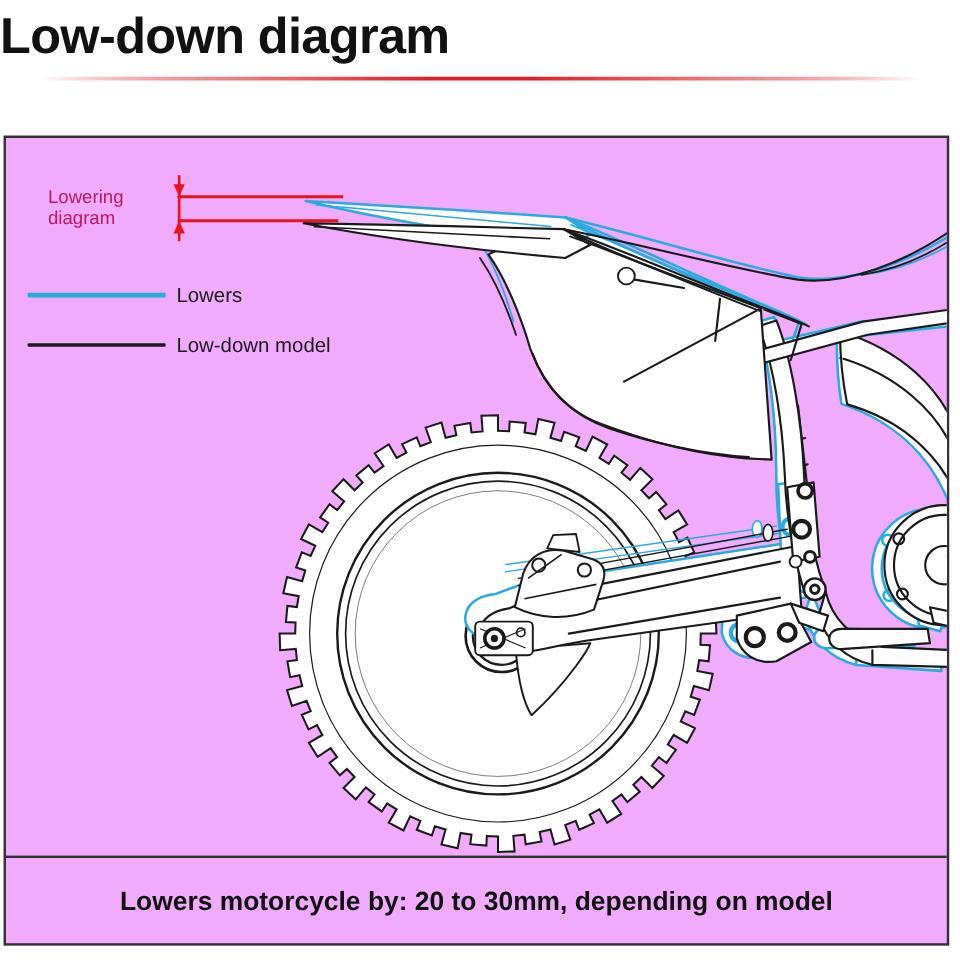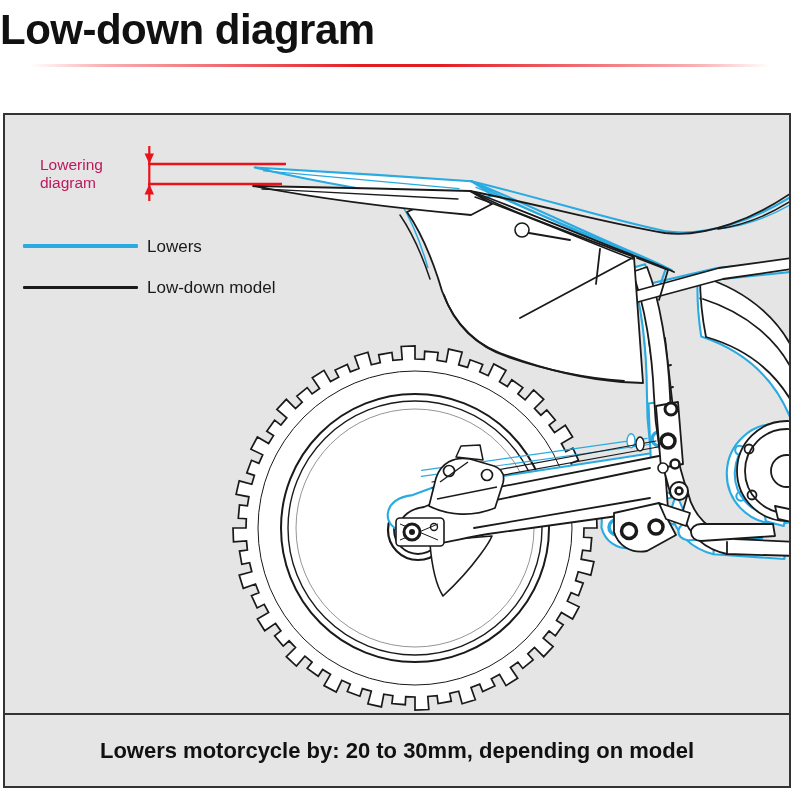--- a/index.html
+++ b/index.html
@@ -4,21 +4,21 @@
 <style>
   html,body{margin:0;padding:0;background:#ffffff;}
   .page{position:relative;width:800px;height:800px;background:#fff;overflow:hidden;
         font-family:"Liberation Sans","DejaVu Sans",sans-serif;color:#1a1a1a;}
   .title{position:absolute;left:0;top:6px;width:800px;text-align:left;
          font-size:42px;font-weight:700;letter-spacing:-0.5px;color:#111;}
   .title-rule{position:absolute;left:30px;top:64px;width:740px;height:2.5px;border-radius:2px;
          background:linear-gradient(90deg,rgba(237,28,36,0) 0%,rgba(237,28,36,.35) 10%,
                     #e31b22 45%,#e31b22 55%,rgba(237,28,36,.35) 90%,rgba(237,28,36,0) 100%);}
   .main-box{position:absolute;left:3px;top:113px;width:784px;height:671px;
-            border:2px solid #333;background:#e5e5e5;}
+            border:2px solid #333;background:#f0abfc;}
   .caption-bar{position:absolute;left:0;right:0;bottom:0;height:71px;border-top:2px solid #333;
             display:flex;align-items:center;justify-content:center;}
   .caption{font-size:22px;font-weight:700;color:#111;white-space:nowrap;}
   .diagram-svg{position:absolute;left:0;top:0;width:800px;height:800px;}
   .measure-label{position:absolute;left:40px;top:156px;font-size:15.5px;line-height:18px;color:#be185d;}
   .legend-swatch{position:absolute;border-radius:1px;}
   .legend-swatch.normal{left:23px;top:244px;width:115px;height:3.5px;background:#29ABE2;}
   .legend-swatch.lowdown{left:23px;top:286px;width:115px;height:3px;background:#1a1a1a;}
   .legend-label{position:absolute;font-size:17px;color:#1a1a1a;}
   .legend-label.normal{left:147px;top:237px;}

